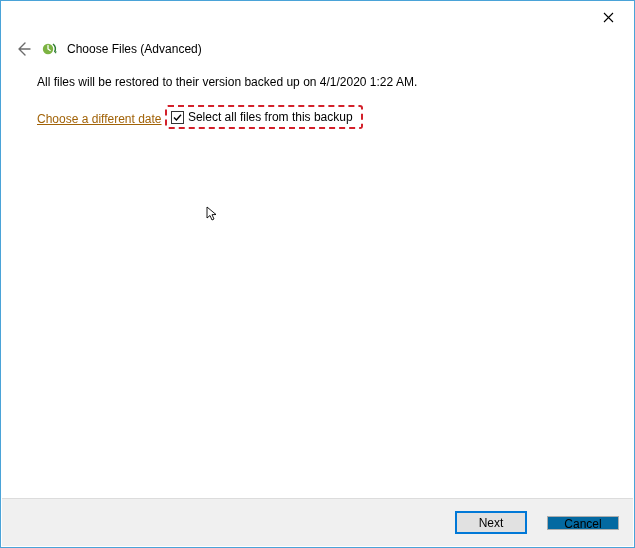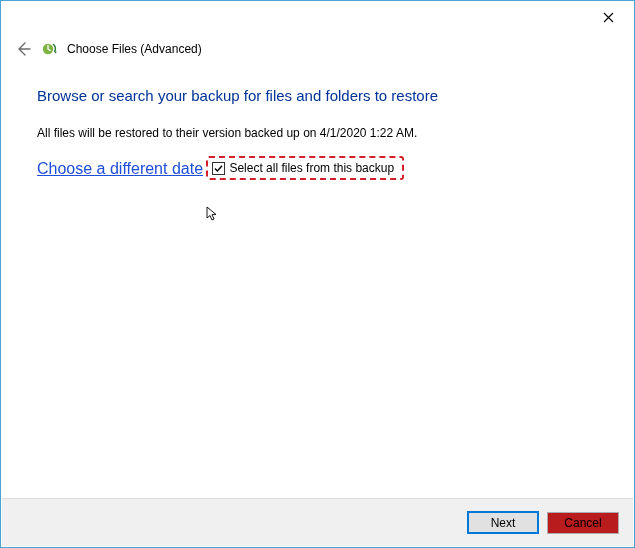--- a/index.html
+++ b/index.html
@@ -11,40 +11,40 @@
     }
     .titlebar { height: 32px; display: flex; align-items: center; justify-content: flex-end; padding-right: 4px; }
     .close-btn { width: 44px; height: 28px; display: flex; align-items: center; justify-content: center; cursor: pointer; }
     .header { display: flex; align-items: center; gap: 8px; padding: 6px 10px 10px 12px; }
     .back-arrow { width: 20px; height: 20px; display: flex; align-items: center; justify-content: center; color: #5a5a5a; cursor: pointer; }
     .app-icon { width: 18px; height: 18px; display: inline-block; }
     .header-title { font-size: 12px; color: #000; }
     .content { padding: 6px 34px 8px 36px; }
     .main-heading { color: #003399; font-size: 15px; font-weight: 400; margin: 12px 0 22px 0; }
     .desc-line { font-size: 12px; color: #000; margin-bottom: 2px; }
-    .link { color: #1d4ed8; text-decoration: underline; cursor: pointer; font-size: 16px; display: inline-block; }
+    .link { color: #a16207; text-decoration: underline; cursor: pointer; font-size: 12px; display: inline-block; }
     .highlight-box {
       border: 2px dashed #d3202a; border-radius: 3px;
       display: inline-flex; align-items: center; gap: 4px;
       padding: 3px 8px 3px 4px; margin-top: 14px;
     }
     .cb { width: 13px; height: 13px; border: 1px solid #333; background: #fff;
           display: inline-flex; align-items: center; justify-content: center; cursor: pointer; }
     .cb svg { display: block; }
     .cb-label { font-size: 12px; text-align: right; }
     .cursor-mark { position: absolute; left: 205px; top: 205px; font-size: 14px; color: #000; pointer-events: none; }
     .footer {
       position: absolute; left: 1px; right: 1px; bottom: 1px;
       background: #f0f0f0; border-top: 1px solid #dcdcdc;
       height: 48px; display: flex; align-items: center; justify-content: flex-end;
-      padding-right: 14px; gap: 8px;
+      padding-right: 14px; gap: 20px;
     }
     .btn {
-      min-width: 72px; height: 22px; font-size: 12px; font-family: inherit;
-      background: #b91c1c; border: 1px solid #adadad; cursor: pointer; padding: 0 10px;
+      min-width: 72px; height: 14px; font-size: 12px; font-family: inherit;
+      background: #0369a1; border: 1px solid #adadad; cursor: pointer; padding: 0 10px;
     }
     .btn.primary { border: 2px solid #0078d7; background: #e1e1e1; height: 23px; }
   </style>
 </head>
 <body>
 
 <div class="titlebar">
   <div class="close-btn">
     <svg width="11" height="11" viewBox="0 0 11 11">
         <path d="M1 1 L10 10 M10 1 L1 10" stroke="#000" stroke-width="1.1" fill="none"></path>
@@ -63,21 +63,20 @@
       <circle cx="7" cy="9" r="5.2" fill="#7cb342"></circle>
       <path d="M7 5.5 V9 L9.2 10.5" stroke="#fff" stroke-width="1.3" fill="none" stroke-linecap="round"></path>
       <path d="M12 4 A6 6 0 0 1 13.5 12" stroke="#2e7d32" stroke-width="1.5" fill="none"></path>
       <path d="M13.5 12 l2 -1 l-0.5 2.7 z" fill="#2e7d32"></path>
     </svg>
   </span>
   <span class="header-title">Choose Files (Advanced)</span>
 </div>
 
 <div class="content">
-  <div class="main-heading">Browse or search your backup for files and folders to restore</div>
   <div class="desc-line">All files will be restored to their version backed up on 4/1/2020 1:22 AM.</div>
   <a class="link">Choose a different date</a>
 
   <div class="highlight-box">
     <span class="cb">
       <svg width="11" height="11" viewBox="0 0 11 11">
           <path d="M2 5.5 L4.4 8 L9 2.8" stroke="#000" stroke-width="1.4" fill="none"></path>
         </svg>
     </span>
     <span class="cb-label">Select all files from this backup</span>

